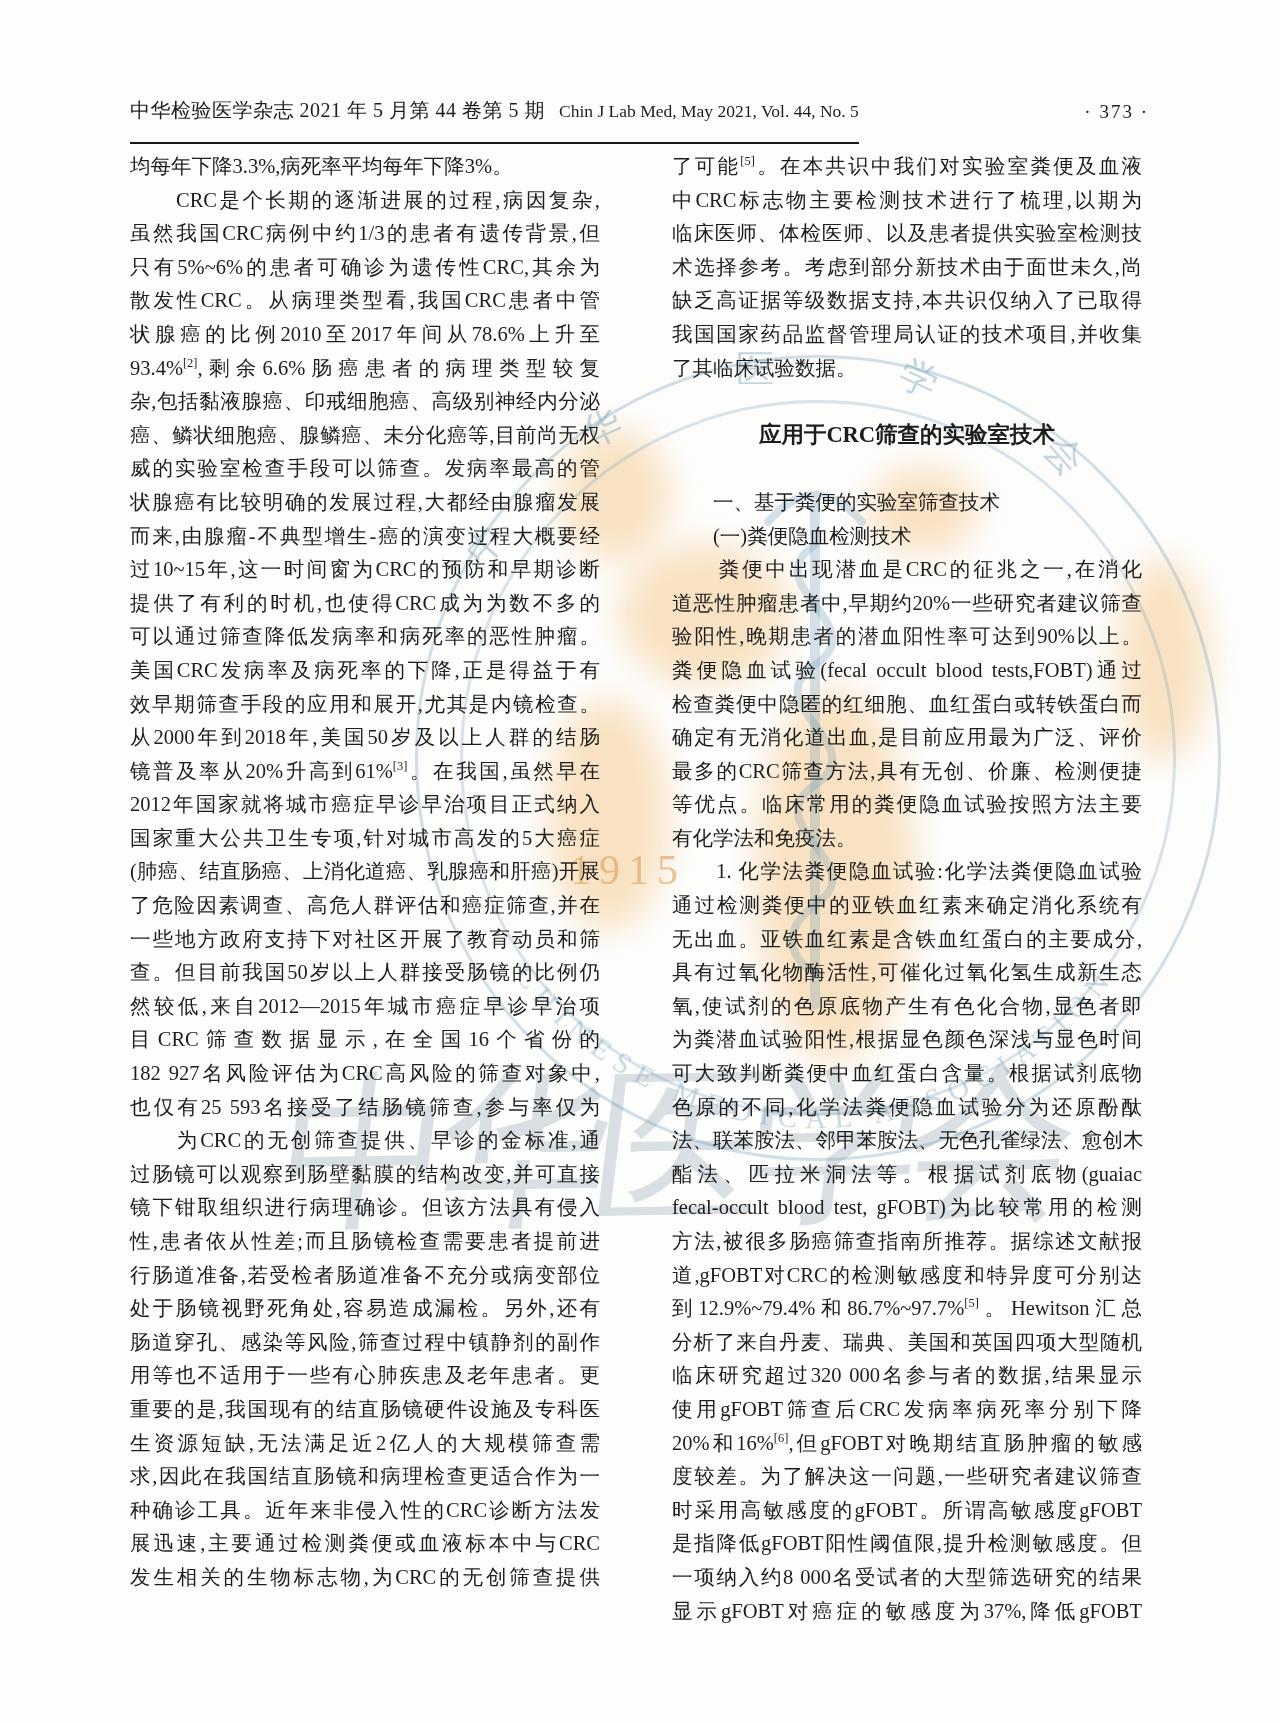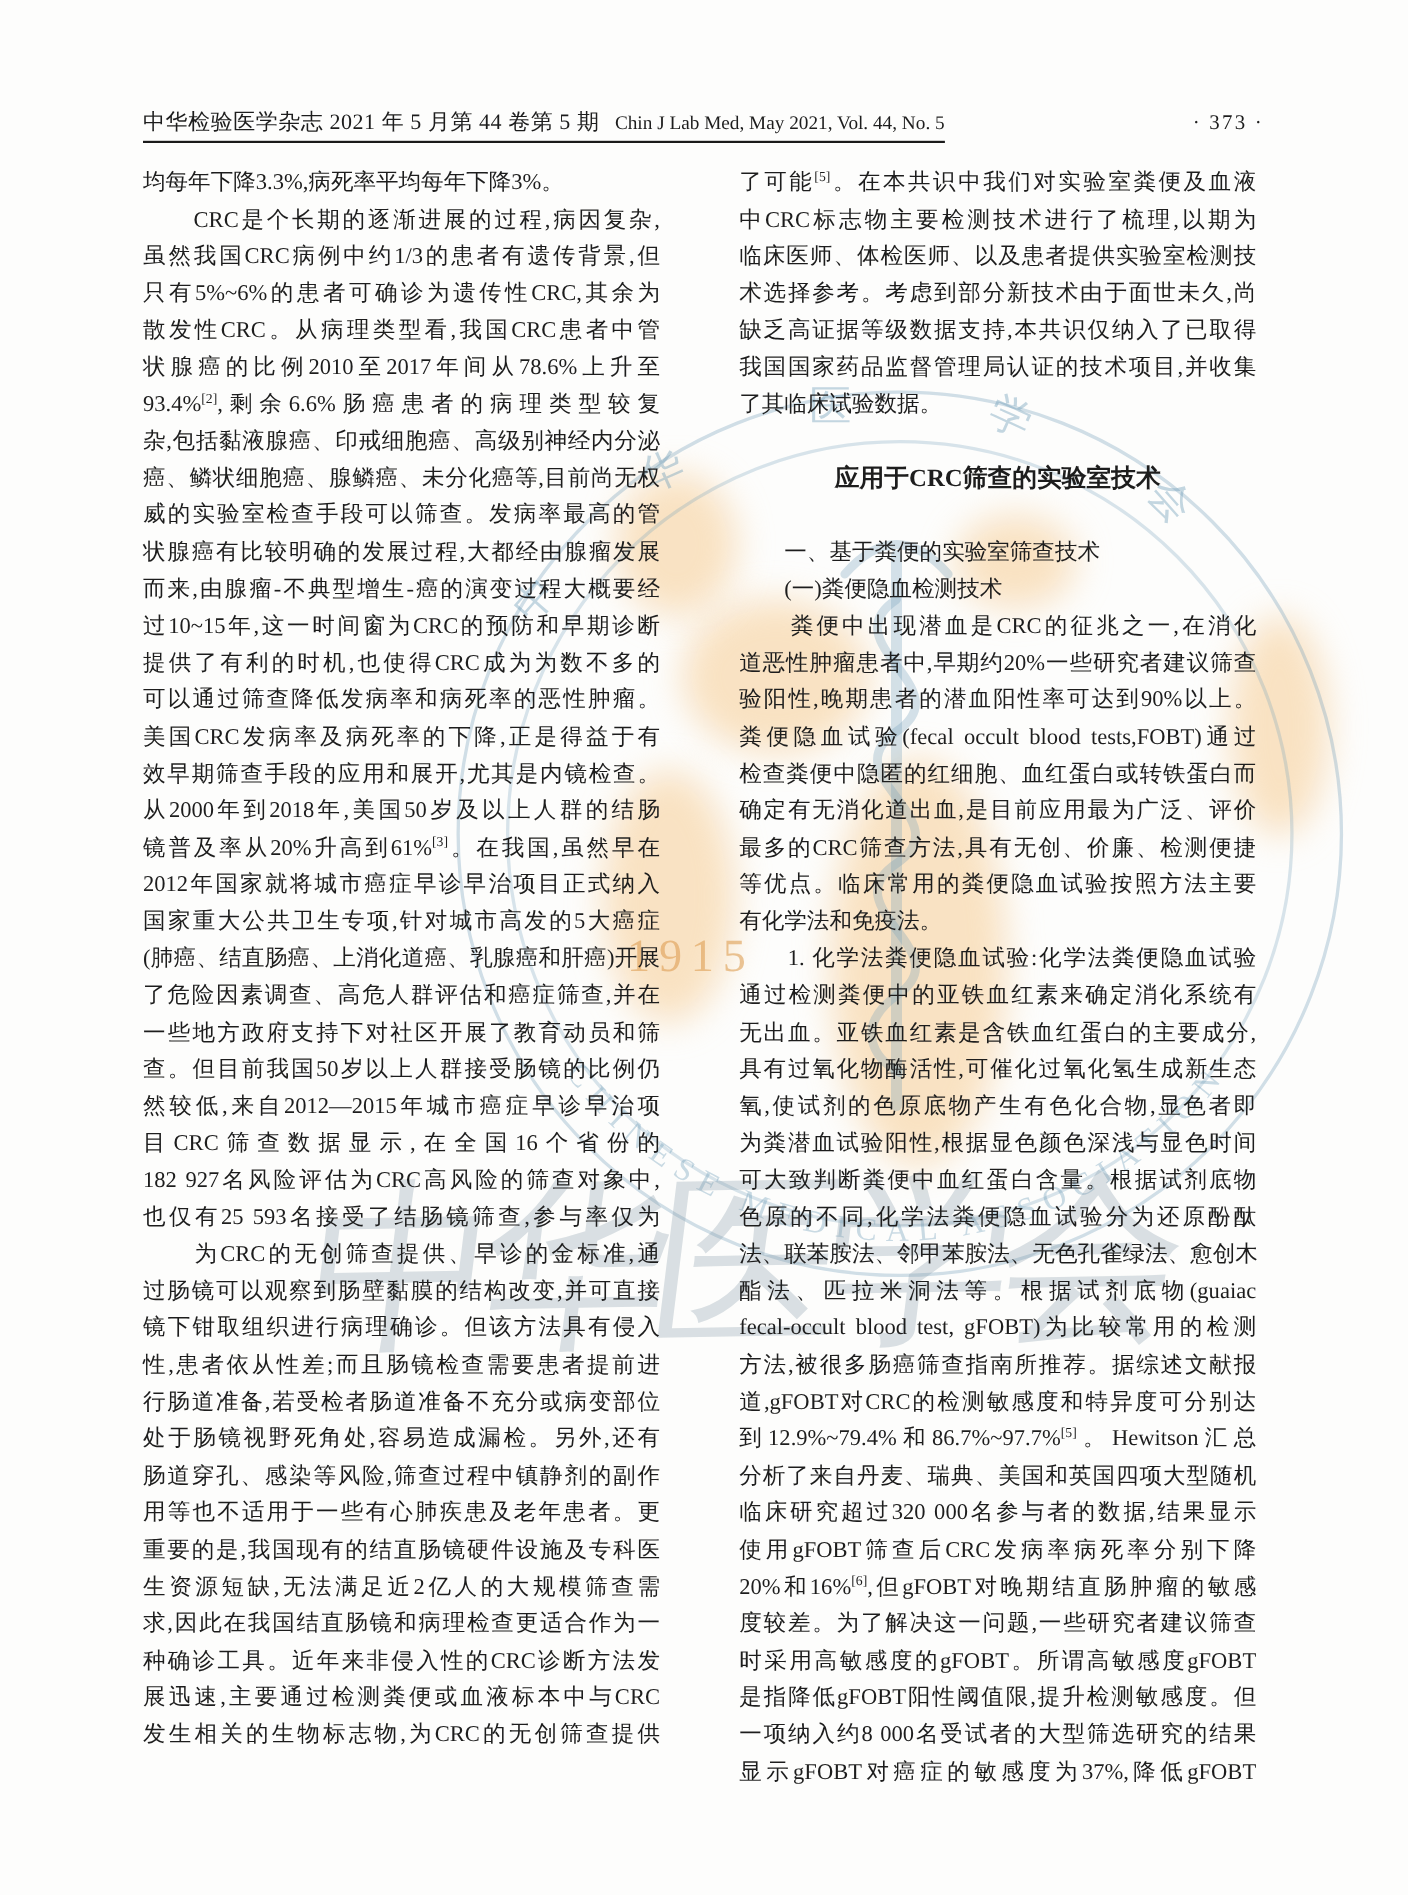--- a/index.html
+++ b/index.html
@@ -5,21 +5,21 @@
   html,body{margin:0;padding:0;background:#e8e8e8;}
   #page{
     position:relative;width:1280px;height:1723px;margin:0 auto;
     background:#fdfdfc;overflow:hidden;
     font-family:"Liberation Serif","DejaVu Serif",serif;
     color:#1d1d1d;
   }
   
   .hdr{
     position:absolute;left:130px;top:97px;
-    border-bottom:2px solid #1a1a1a;padding-bottom:4px;
+    border-bottom:2px solid #1a1a1a;padding-bottom:18px;
     display:inline-flex;align-items:baseline;gap:14px;white-space:nowrap;
   }
   .hdr-cn{font-size:20px;letter-spacing:.5px;}
   .hdr-en{font-size:17.5px;}
   .pageno{
     position:absolute;right:131px;top:101px;font-size:19px;letter-spacing:2px;
   }
   
   .col{position:absolute;top:150px;width:470px;z-index:3;}
   #col-left{left:130px;}

